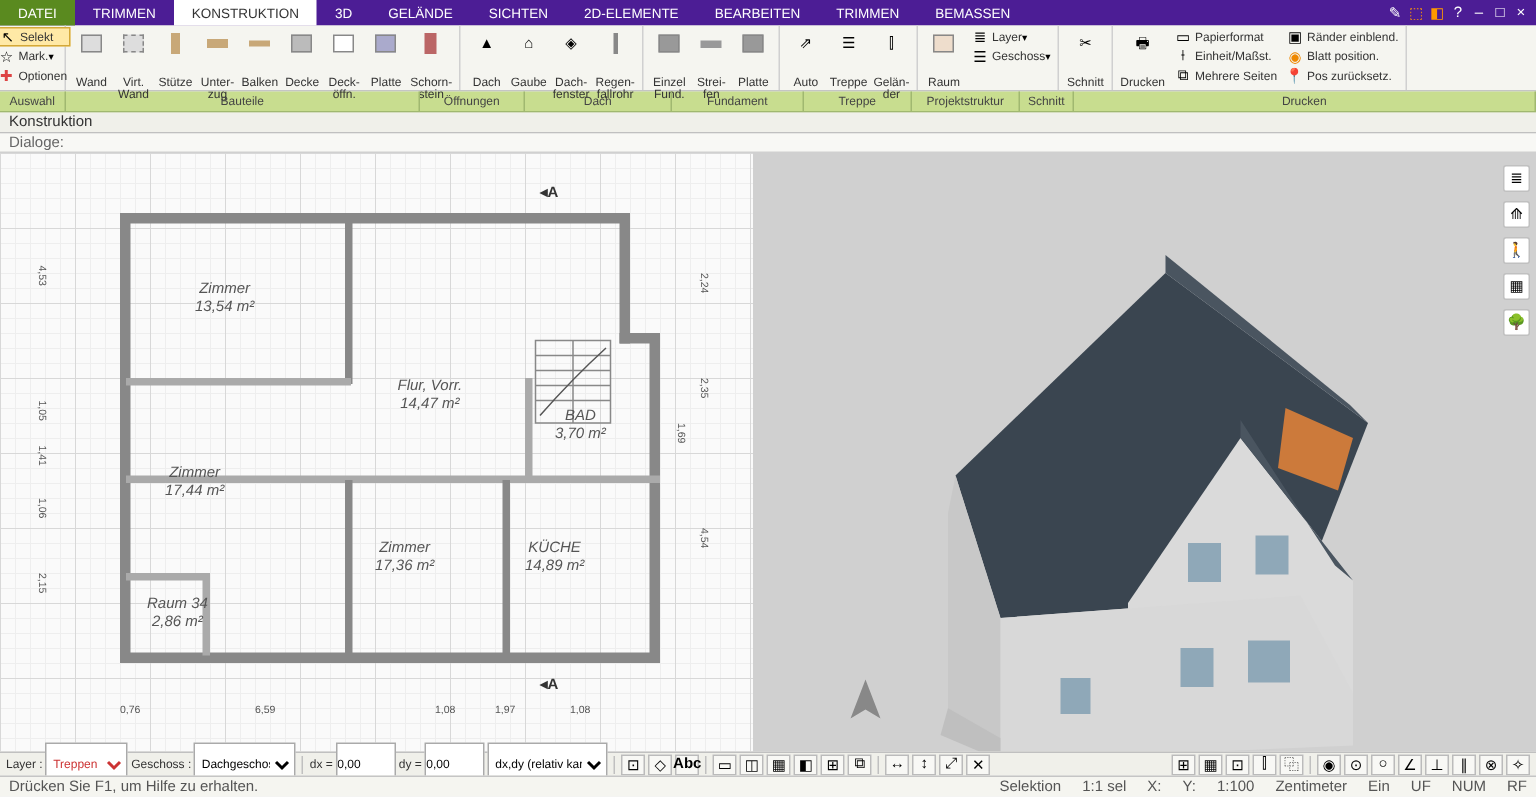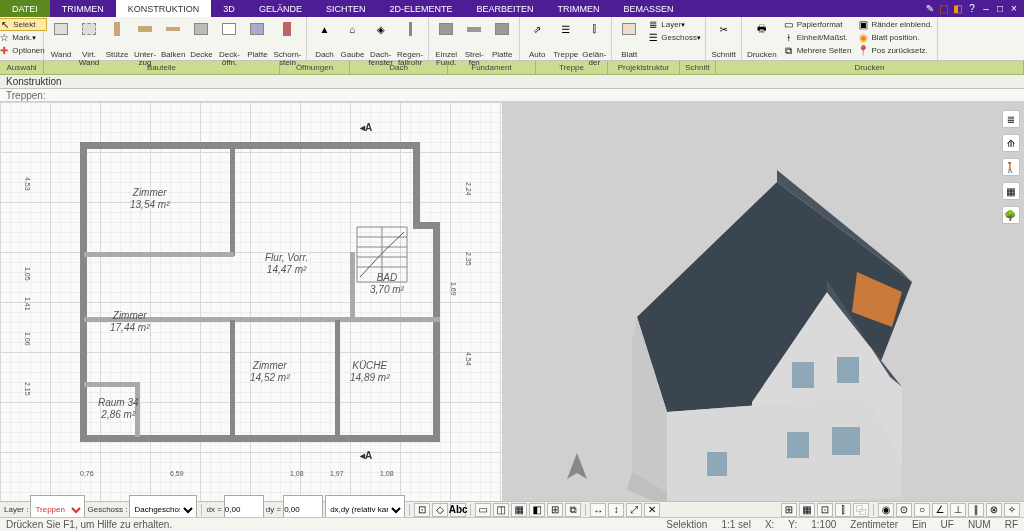--- a/index.html
+++ b/index.html
@@ -243,21 +243,21 @@
 der</div>
         </div>
   </div>
     </div>
   <div class="rgroup">
       <div class="rrow">
     <div class="rbtn">
           <div class="ico">
             <div class="ic-box" style="background:#edc"></div>
           </div>
-          <div class="lbl">Blatt</div>
+          <div class="lbl">Raum</div>
         </div>
     <div class="rcol" style="margin-left:2px">
       <div class="rbtn small">
             <span class="ico">≣</span>
             <span class="lbl">Layer</span>
             <span style="font-size:7px">▾</span>
           </div>
       <div class="rbtn small">
             <span class="ico">☰</span>
             <span class="lbl">Geschoss</span>
@@ -321,21 +321,21 @@
   <div class="glabel" style="width:72px">Treppe</div>
   <div class="glabel" style="width:72px">Projektstruktur</div>
   <div class="glabel" style="width:36px">Schnitt</div>
   <div class="glabel" style="flex:1">Drucken</div>
 </div>
 
 <div class="subtab">
     <span>Konstruktion</span>
   </div>
 <div class="dialoge">
-    <span>Treppen:</span>
+    <span>Dialoge:</span>
   </div>
 
 <div class="main">
   <div class="view2d">
     <div class="grid"></div>
     <div class="plan">
 
       <div class="wall" style="left:20px;top:20px;width:340px;height:7px"></div>
       <div class="wall" style="left:20px;top:20px;width:7px;height:300px"></div>
       <div class="wall" style="left:20px;top:313px;width:360px;height:7px"></div>
@@ -353,21 +353,21 @@
       <div class="wall" style="left:75px;top:260px;width:5px;height:55px;background:#aaa"></div>
 
       <svg style="position:absolute;left:292px;top:100px;width:62px;height:70px">
         <path d="M5 5 L55 5 L55 60 L5 60 Z" fill="none" stroke="#888"></path>
         <path d="M30 5 L30 60 M5 15 L55 15 M5 25 L55 25 M5 35 L55 35 M5 45 L55 45" stroke="#888" fill="none"></path>
         <path d="M8 55 Q30 30 52 10" stroke="#555" fill="none"></path>
       </svg>
 
       <div class="roomlabel" style="left:70px;top:65px"><span>Zimmer</span><br><span>13,54 m²</span></div>
       <div class="roomlabel" style="left:50px;top:188px"><span>Zimmer</span><br><span>17,44 m²</span></div>
-      <div class="roomlabel" style="left:190px;top:238px"><span>Zimmer</span><br><span>14,52 m²</span></div>
+      <div class="roomlabel" style="left:190px;top:238px"><span>Zimmer</span><br><span>17,36 m²</span></div>
       <div class="roomlabel" style="left:205px;top:130px"><span>Flur, Vorr.</span><br><span>14,47 m²</span></div>
       <div class="roomlabel" style="left:310px;top:150px"><span>BAD</span><br><span>3,70 m²</span></div>
       <div class="roomlabel" style="left:290px;top:238px"><span>KÜCHE</span><br><span>14,89 m²</span></div>
       <div class="roomlabel" style="left:38px;top:275px"><span>Raum 34</span><br><span>2,86 m²</span></div>
 
       <div class="section-mark" style="left:300px;top:0px">◂<span>A</span></div>
       <div class="section-mark" style="left:300px;top:328px">◂<span>A</span></div>
     </div>
 
     <div class="dim v" style="left:24px;top:75px">4,53</div>

